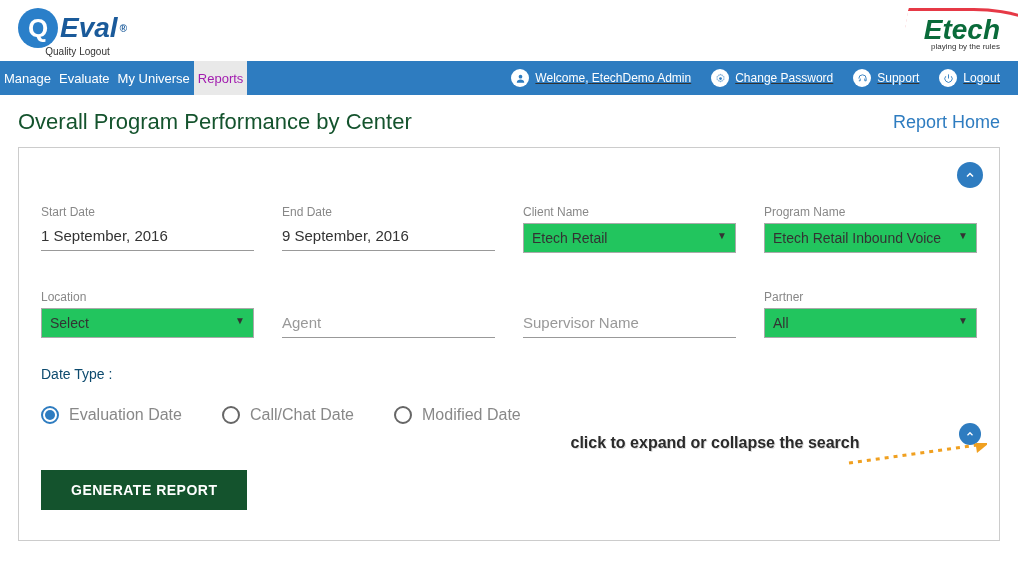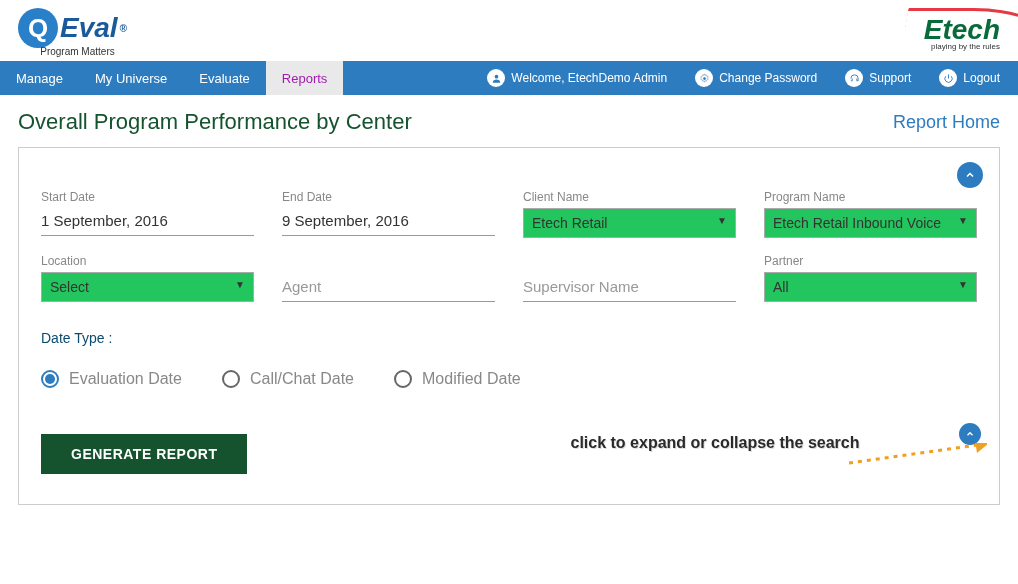--- a/index.html
+++ b/index.html
@@ -9,35 +9,35 @@
   .logo-left { display: flex; flex-direction: column; }
   .qeval-logo { font-weight: bold; font-size: 28px; font-style: italic; color: #1a5a9a; display:flex; align-items:center; gap:2px;}
   .qeval-q { background: #2a7fc9; color:#fff; border-radius:50%; width:40px; height:40px; display:inline-flex; align-items:center; justify-content:center; font-size:26px; font-style:normal;}
   .qeval-tag { font-size: 10px; color:#333; text-align:center; margin-top:-2px; padding-left:10px;}
   .etech-logo { font-style: italic; font-weight:bold; font-size:28px; color:#0a6b3a; position:relative;}
   .etech-swoosh { position:absolute; top:-6px; left:-18px; width:140px; height:28px; border:3px solid #e63946; border-bottom:none; border-left:none; border-radius: 0 80px 0 0 / 0 30px 0 0; transform: skewX(-10deg);}
   .etech-tag { font-size:8px; color:#333; font-style:normal; font-weight:normal; text-align:right; display:block; margin-top:-4px;}
   
   .navbar { background:#2e7cc0; display:flex; align-items:stretch; justify-content:space-between; height:34px; }
   .nav-left { display:flex; }
-  .nav-item { color:#fff; padding: 0 16px; font-size:13px; display:flex; align-items:center; cursor:pointer; }
+  .nav-item { color:#fff; padding: 0 4px; font-size:13px; display:flex; align-items:center; cursor:pointer; }
   .nav-item.active { background:#e9e9e9; color:#a21caf; }
-  .nav-right { display:flex; align-items:center; gap:12px; padding-right:10px;}
+  .nav-right { display:flex; align-items:center; gap:4px; padding-right:10px;text-decoration:underline;}
   .nav-info { color:#fff; font-size:12px; display:flex; align-items:center; gap:6px; padding:0 8px; cursor:pointer;}
   .nav-icon-circle { background:#fff; color:#2e7cc0; width:18px; height:18px; border-radius:50%; display:inline-flex; align-items:center; justify-content:center; font-size:12px;}
   
   .title-row { display:flex; justify-content:space-between; align-items:center; padding: 14px 18px 12px; }
   .page-title { font-size:22px; color:#14532d; font-weight:400;}
   .report-home { color:#2e7cc0; font-size:18px; text-decoration:none; cursor:pointer;}
   
   .panel { border:1px solid #ccc; margin: 0 18px 18px; padding: 12px 22px 30px; position:relative;}
   .collapse-btn { position:absolute; top:14px; right:16px; width:26px; height:26px; border-radius:50%; background:#2e7cc0; color:#fff; display:flex; align-items:center; justify-content:center; cursor:pointer; font-size:14px;}
   .collapse-btn.lower { top: 275px; right:18px; width:22px; height:22px; font-size:12px;}
   
-  .form-grid { display:grid; grid-template-columns: repeat(4, 1fr); gap: 16px 28px; margin-top: 30px;}
+  .form-grid { display:grid; grid-template-columns: repeat(4, 1fr); gap: 37px 28px; margin-top: 45px;}
   .field-label { font-size:12px; color:#888; margin-bottom:4px; display:block;}
   .underline-input { border:none; border-bottom:1px solid #999; width:100%; font-size:15px; padding:4px 0 6px; background:transparent; outline:none; color:#333;}
   .underline-input::placeholder { color:#999; font-size:15px;}
   .select-box { width:100%; border:1px solid #aaa; padding:6px 8px; font-size:14px; background:#22c55e; position:relative; cursor:pointer; display:flex; justify-content:space-between; align-items:flex-start;}
   .select-caret { font-size:10px; color:#333;}
   
   .date-type-label { font-size:14px; color:#0c4a6e; margin-top:28px;}
   .radio-row { display:flex; gap:40px; margin-top:24px; align-items:center;}
   .radio-item { display:flex; align-items:center; gap:10px; cursor:pointer;}
   .radio-circle { width:18px; height:18px; border:2px solid #666; border-radius:50%; display:inline-flex; align-items:center; justify-content:center;}
@@ -53,34 +53,34 @@
 </head>
 <body>
 
 <div class="header">
   <div class="logo-left">
     <div class="qeval-logo">
       <span class="qeval-q">Q</span>
       <span>Eval</span>
         <sup style="font-size:10px;">®</sup>
     </div>
-    <div class="qeval-tag">Program Matters</div>
+    <div class="qeval-tag">Quality Logout</div>
   </div>
   <div class="etech-logo">
     <span class="etech-swoosh"></span>
     <span>Etech</span>
     <span class="etech-tag">playing by the rules</span>
   </div>
 </div>
 
 <div class="navbar">
   <div class="nav-left">
     <div class="nav-item">Manage</div>
+    <div class="nav-item">Evaluate</div>
     <div class="nav-item">My Universe</div>
-    <div class="nav-item">Evaluate</div>
     <div class="nav-item active">Reports</div>
   </div>
   <div class="nav-right">
     <div class="nav-info">
       <span class="nav-icon-circle">
         <svg width="11" height="11" viewBox="0 0 24 24" fill="currentColor">
             <circle cx="12" cy="8" r="4"></circle>
             <path d="M4 20c0-4 4-6 8-6s8 2 8 6v1H4z"></path>
           </svg>
       </span>

